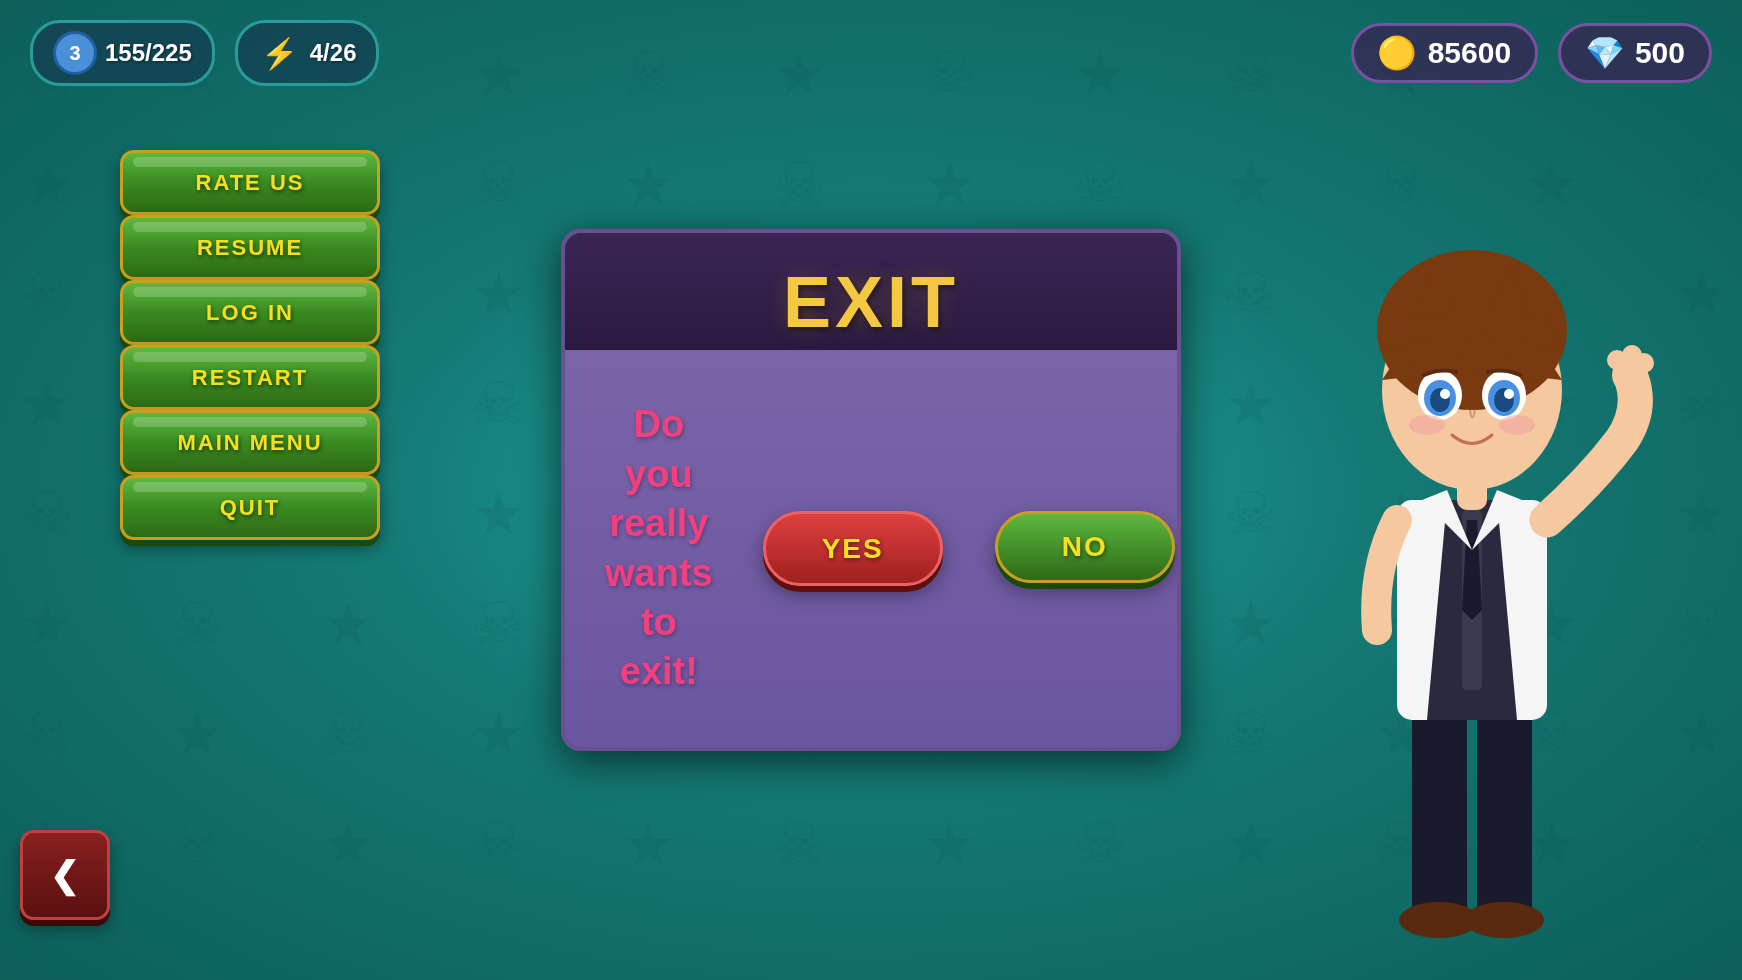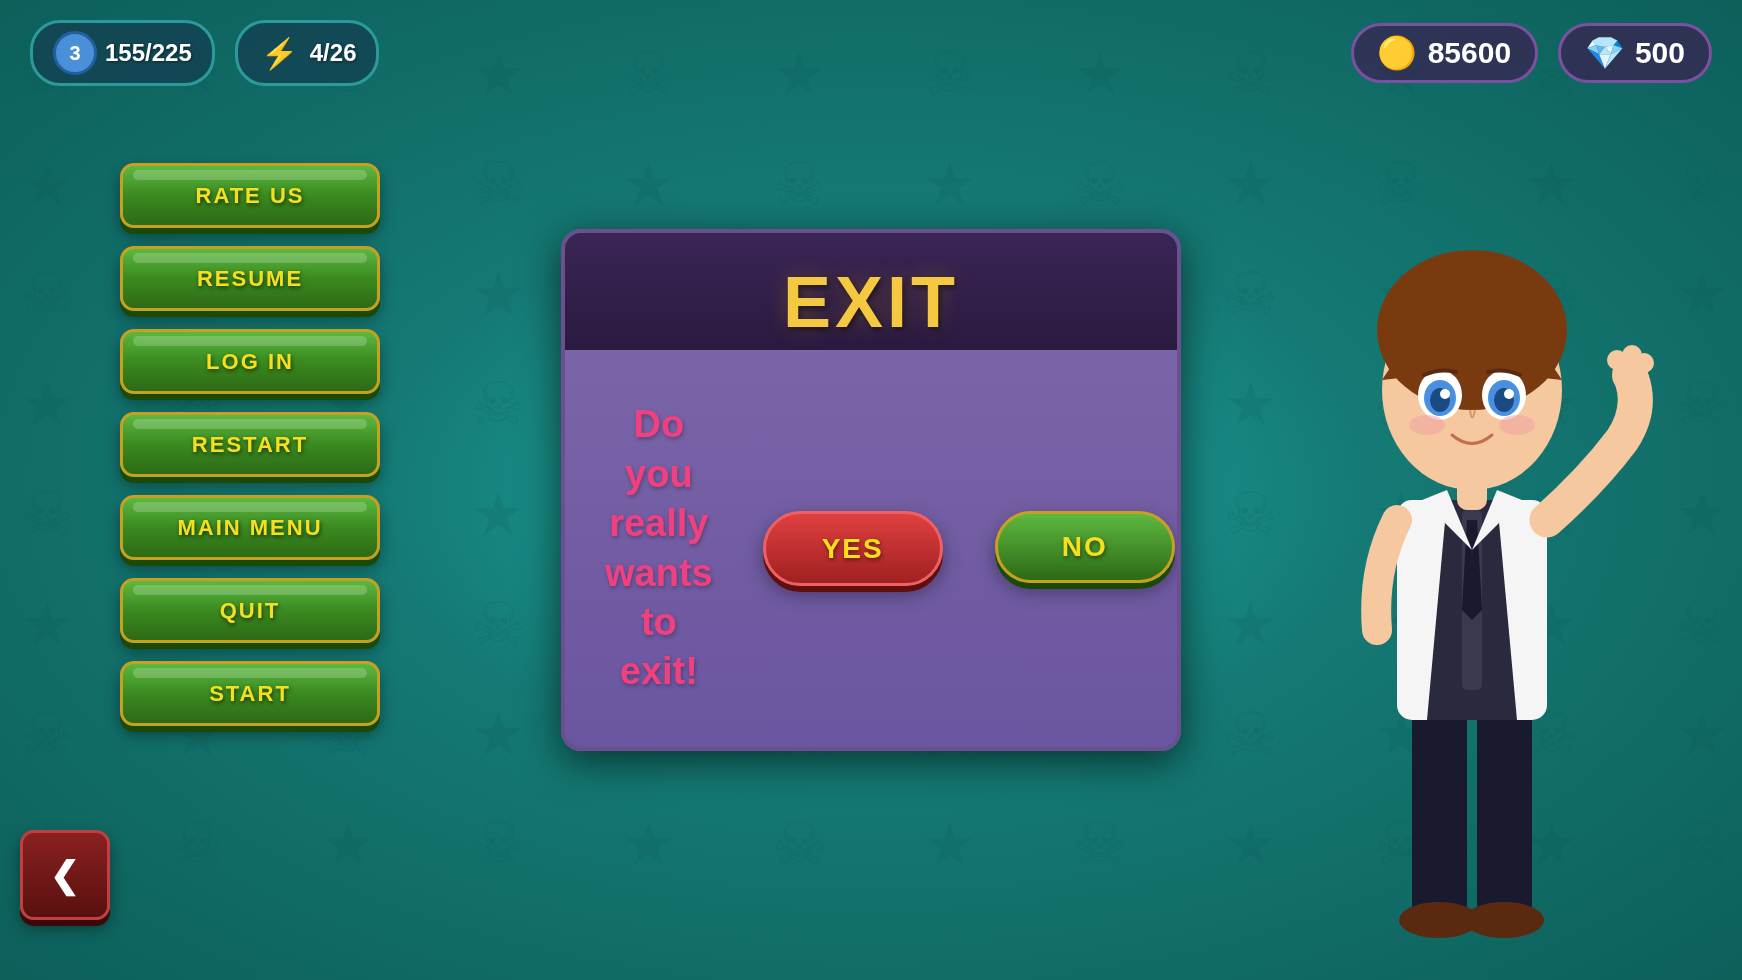--- a/index.html
+++ b/index.html
@@ -119,24 +119,23 @@
     .currency-value {
       color: white;
       font-size: 30px;
       font-weight: bold;
     }
 
     
     .sidebar {
       position: absolute;
       left: 120px;
-      top: 163px;
+      top: 150px;
       display: flex;
       flex-direction: column;
-      gap: 18px;
     }
 
     .menu-btn {
       width: 260px;
       height: 65px;
       border-radius: 14px;
       border: 3px solid #c8a020;
       background: linear-gradient(180deg, #5db840 0%, #3a8a20 50%, #2d6a15 100%);
       color: #f5e020;
       font-size: 22px;
@@ -328,21 +327,20 @@
   </div>
 </div>
 
 <div class="sidebar">
   <button class="menu-btn">RATE US</button>
   <button class="menu-btn">RESUME</button>
   <button class="menu-btn">LOG IN</button>
   <button class="menu-btn">RESTART</button>
   <button class="menu-btn">MAIN MENU</button>
   <button class="menu-btn">QUIT</button>
-  <button class="menu-btn">START</button>
 </div>
 
 <div class="back-btn">
   <span class="back-btn-arrow">❮</span>
 </div>
 
 <div class="dialog-overlay">
   <div class="dialog">
     <div class="dialog-header">
       <div class="dialog-title">EXIT</div>

